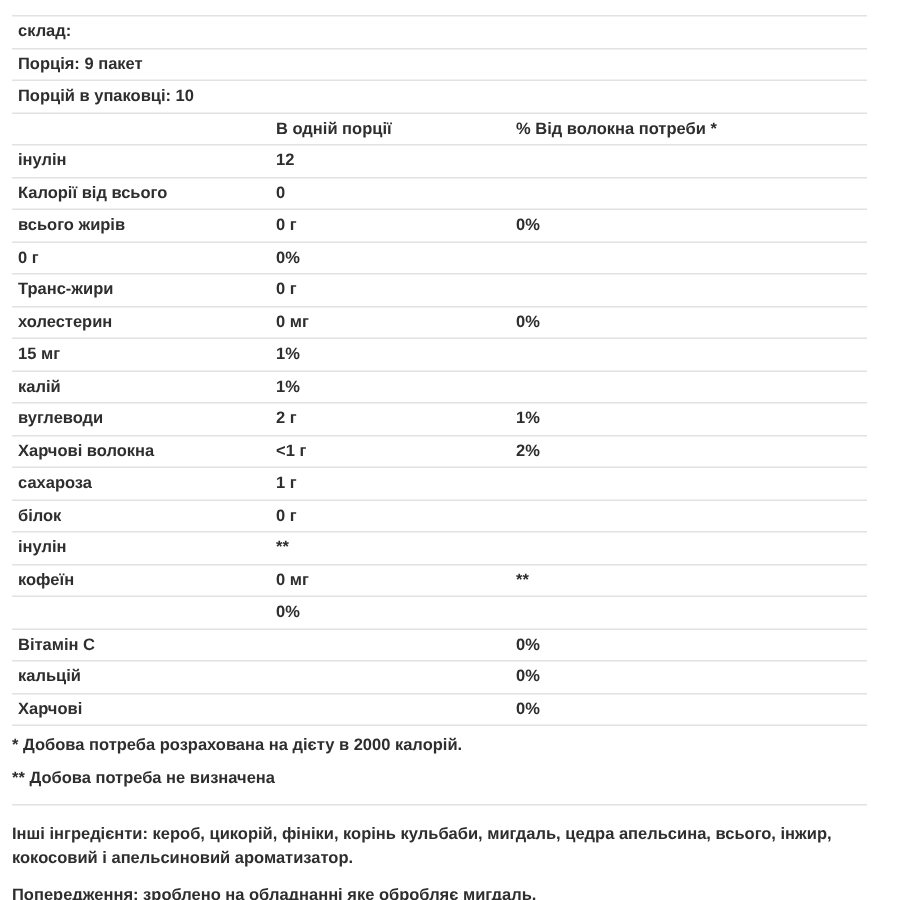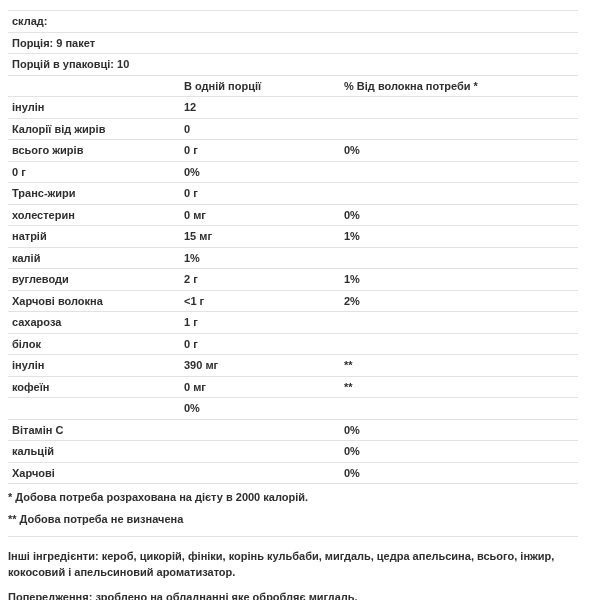--- a/index.html
+++ b/index.html
@@ -74,21 +74,21 @@
 
     <div>
 
         <div class="row">
           <div class="cell">інулін</div>
           <div class="cell">12</div>
           <div class="cell"></div>
         </div>
 
         <div class="row">
-          <div class="cell">Калорії від жирів</div>
+          <div class="cell">Калорії від всього</div>
           <div class="cell">0</div>
           <div class="cell"></div>
         </div>
 
         <div class="row">
           <div class="cell">всього жирів</div>
           <div class="cell">0 г</div>
           <div class="cell">0%</div>
         </div>
 
@@ -103,21 +103,20 @@
           <div class="cell"></div>
         </div>
 
         <div class="row">
           <div class="cell">холестерин</div>
           <div class="cell">0 мг</div>
           <div class="cell">0%</div>
         </div>
 
         <div class="row">
-          <div class="cell">натрій</div>
           <div class="cell">15 мг</div>
           <div class="cell">1%</div>
         </div>
 
         <div class="row">
           <div class="cell">калій</div>
           <div class="cell">1%</div>
         </div>
 
         <div class="row">
@@ -139,21 +138,20 @@
         </div>
 
         <div class="row">
           <div class="cell">білок</div>
           <div class="cell">0 г</div>
           <div class="cell"></div>
         </div>
 
         <div class="row">
           <div class="cell">інулін</div>
-          <div class="cell">390 мг</div>
           <div class="cell">**</div>
         </div>
 
         <div class="row">
           <div class="cell">кофеїн</div>
           <div class="cell">0 мг</div>
           <div class="cell">**</div>
         </div>
 
         <div class="row">

